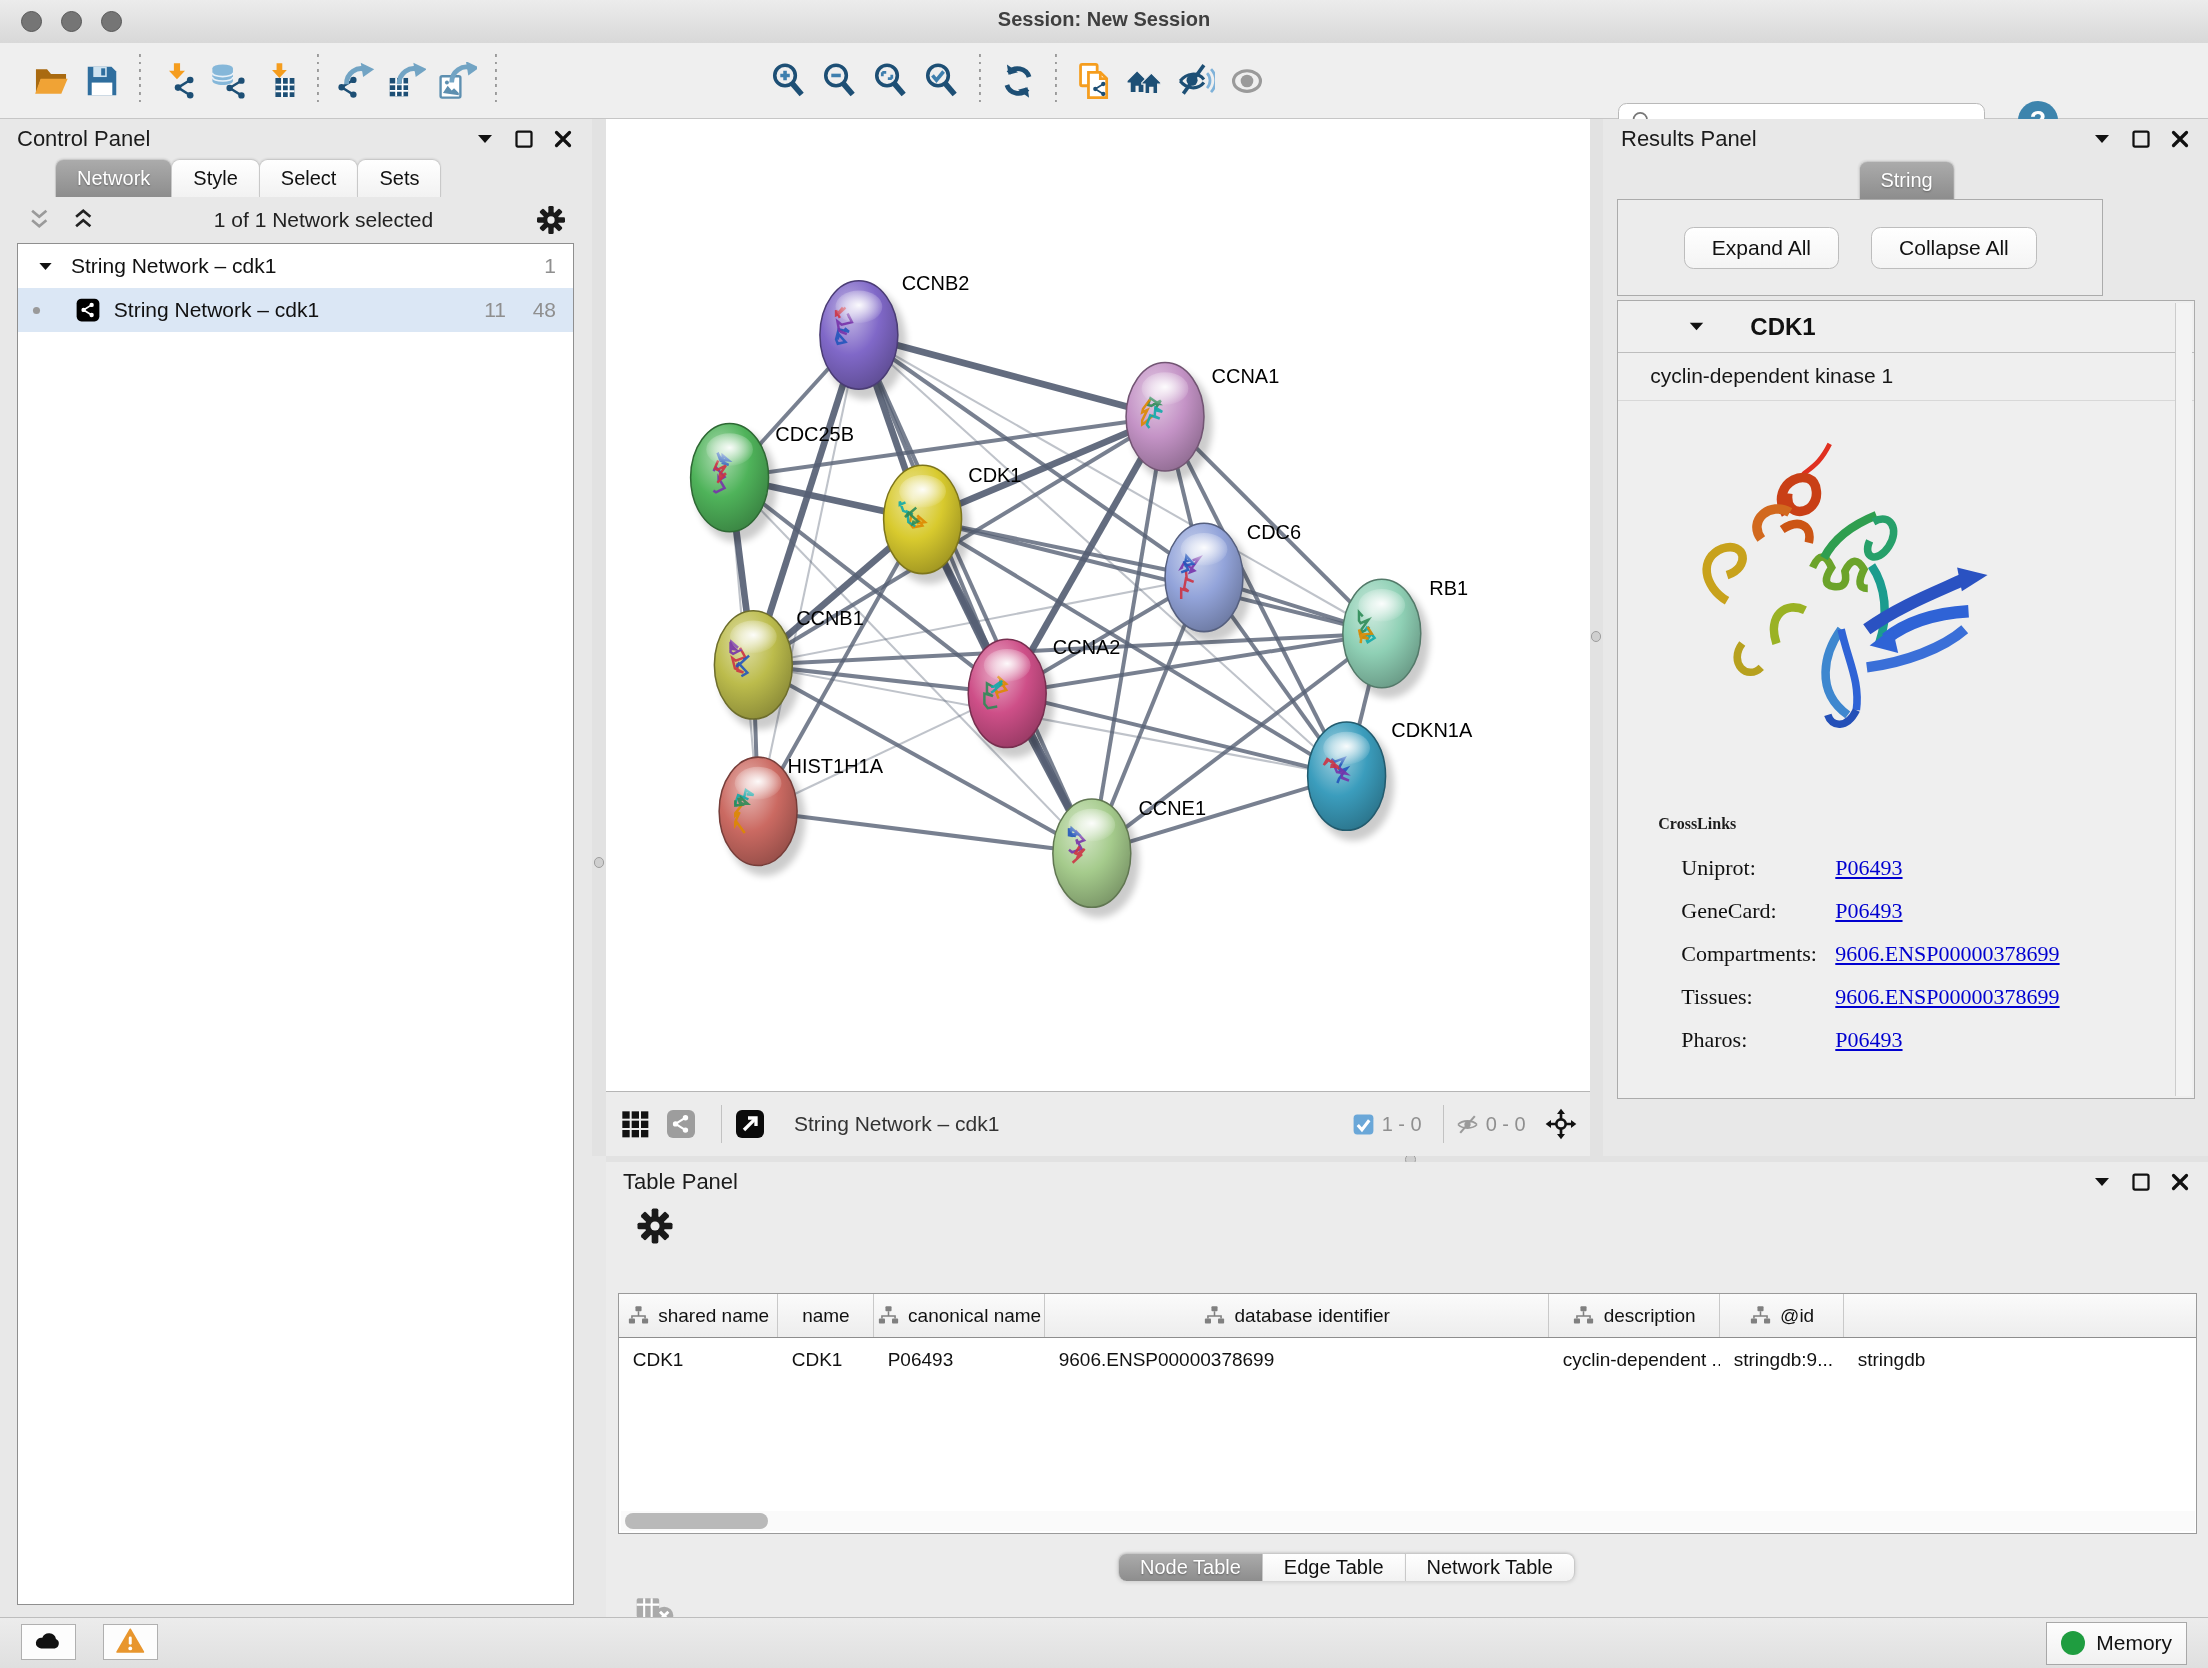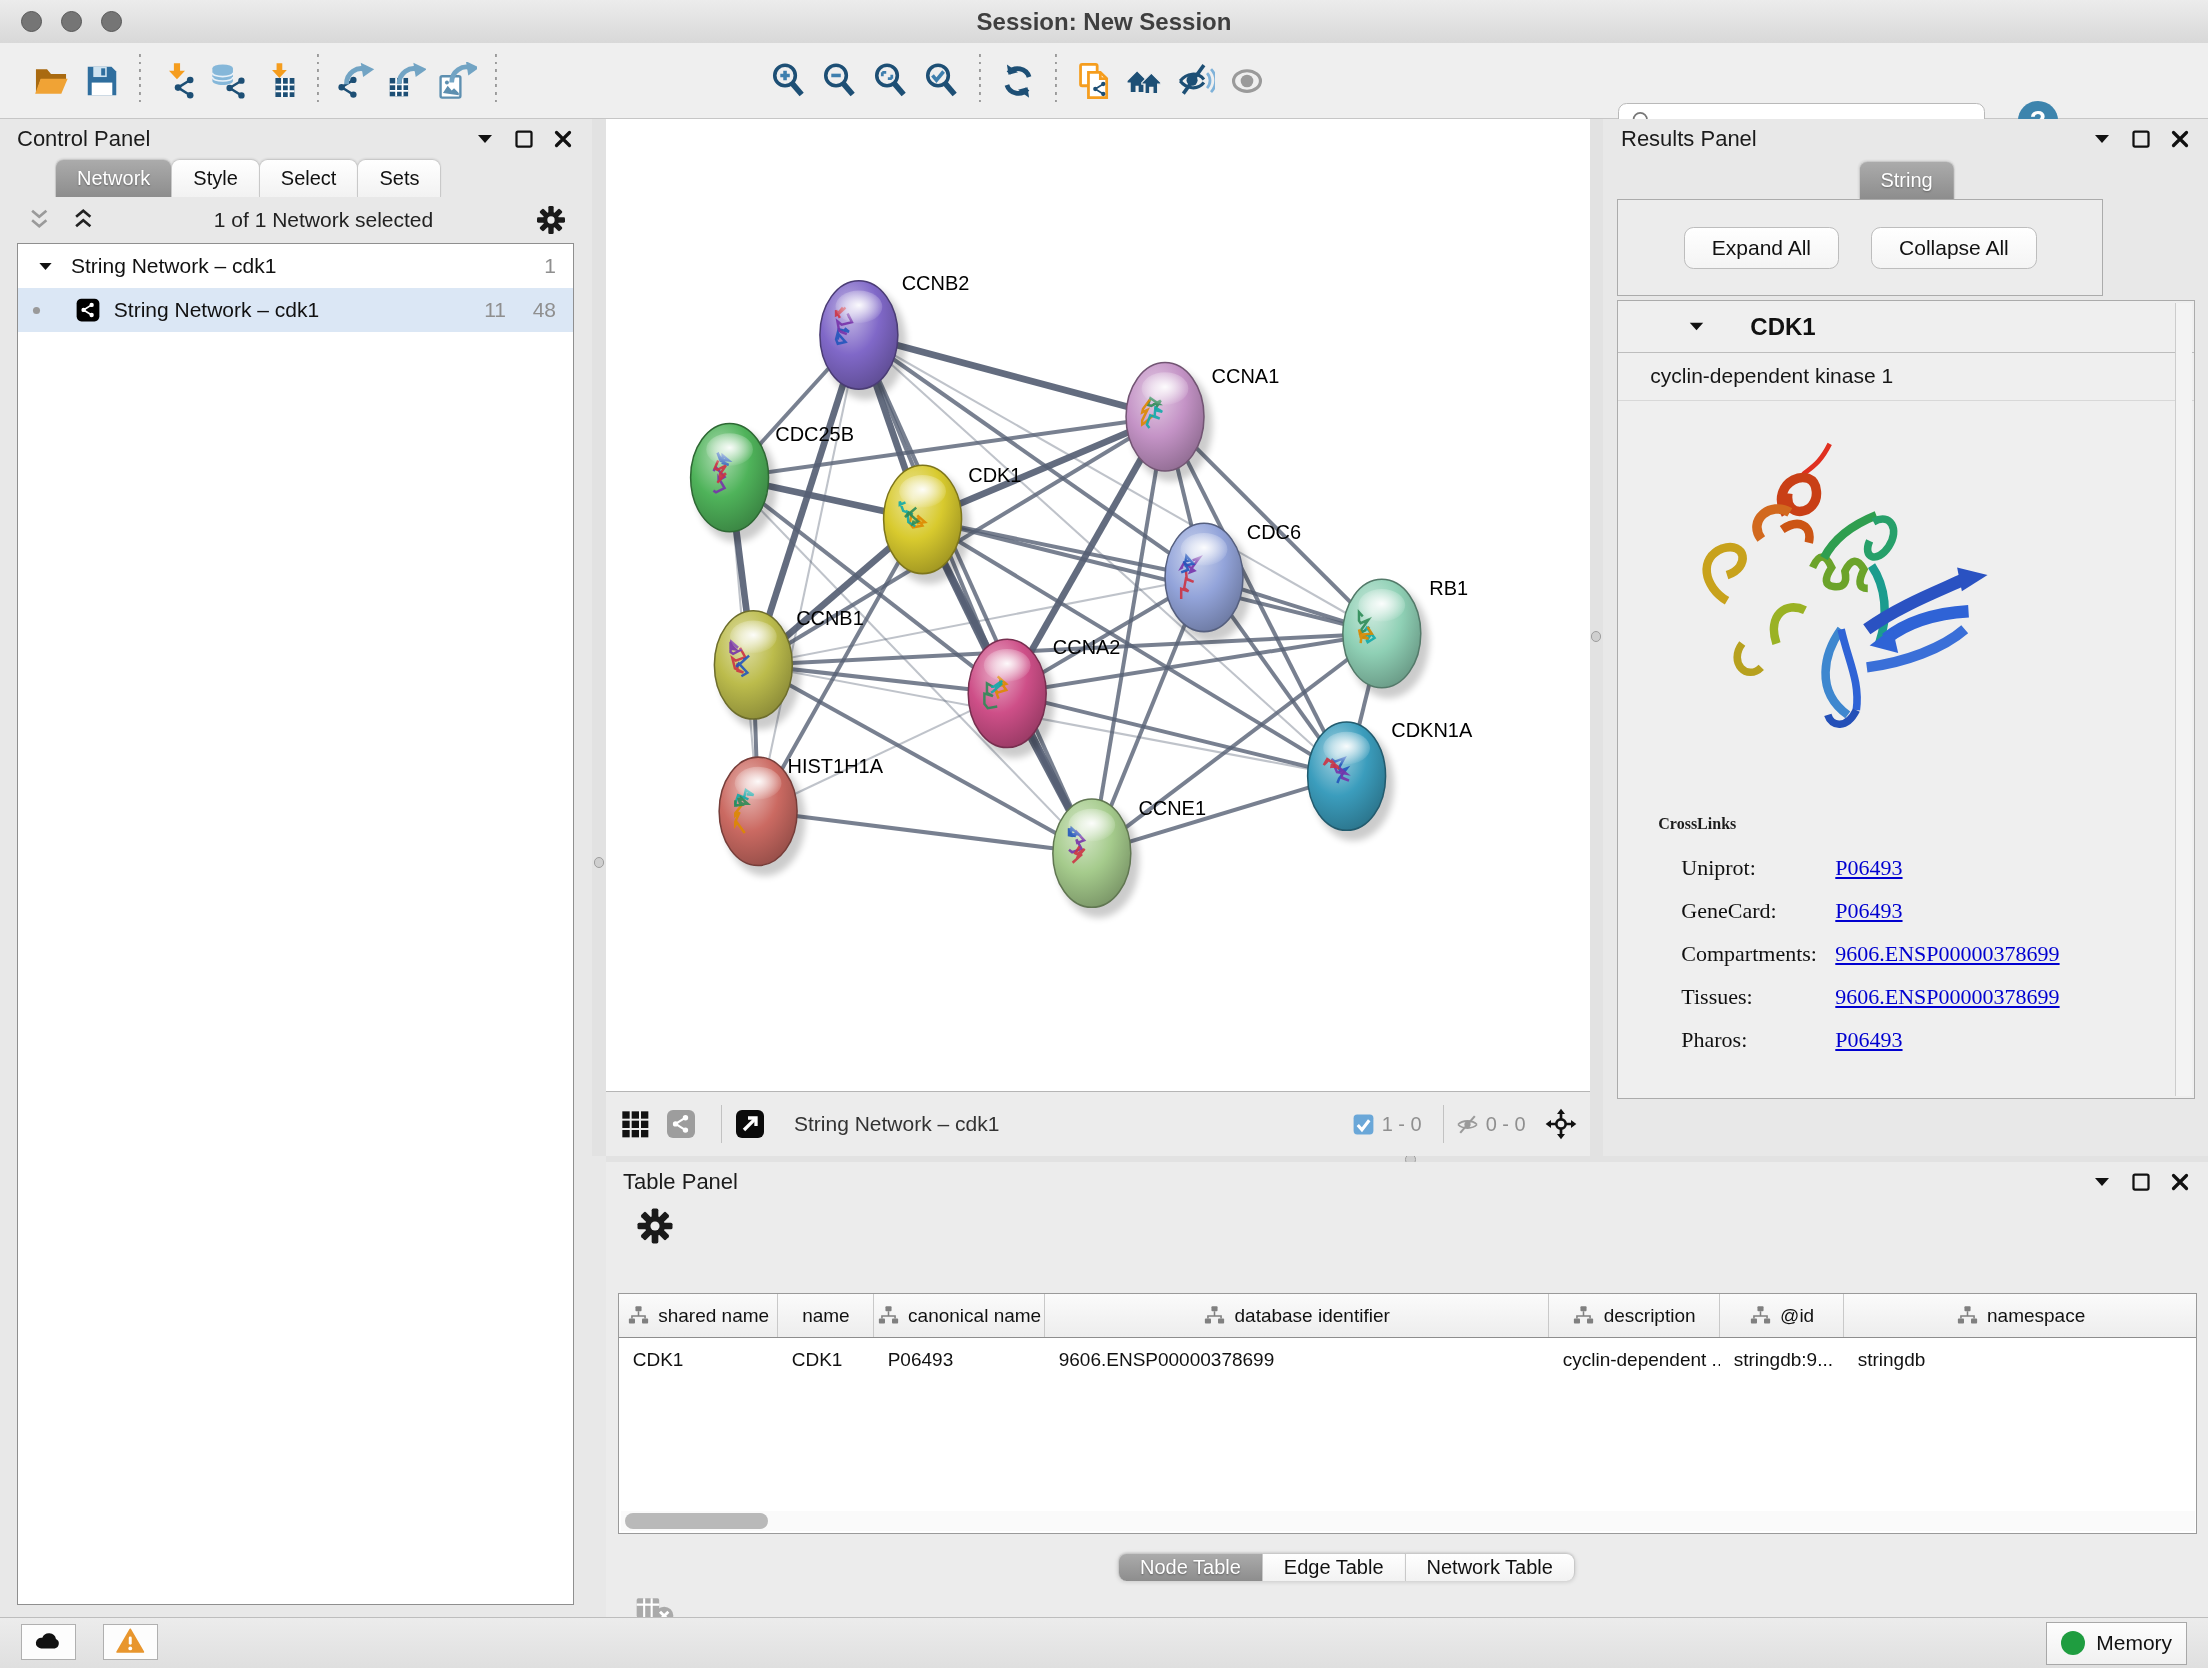--- a/index.html
+++ b/index.html
@@ -4,21 +4,21 @@
 <style>
   html,body{margin:0;padding:0;background:#d0d0d0;}
   #app{position:relative;width:2208px;height:1668px;background:#e8e8e8;overflow:hidden;
        font-family:"Liberation Sans",sans-serif;color:#1c1c1c;}
   
   #titlebar{position:absolute;left:0;top:0;width:100%;height:43px;
     background:linear-gradient(#ececec,#d8d8d8);border-bottom:1px solid #b2b2b2;}
   .tl-dot{position:absolute;top:10.5px;width:21px;height:21px;border-radius:50%;
     background:#757575;border:1px solid #575757;box-sizing:border-box;}
   #win-title{position:absolute;left:0;right:0;top:7.6px;text-align:center;
-    font-size:24px;font-weight:600;color:#3f3f3f;}
+    font-size:20px;font-weight:600;color:#3f3f3f;}
   
   #toolbar{position:absolute;left:0;top:43px;width:100%;height:76px;background:#efefef;
     border-bottom:1px solid #c6c6c6;display:flex;align-items:center;padding-left:25px;box-sizing:border-box;}
   .tb-btn{width:51px;height:53px;display:flex;align-items:center;justify-content:center;flex:0 0 auto;}
   .tb-btn svg{width:38px;height:38px;}
   .tb-sep{width:25px;height:53px;flex:0 0 auto;background:
     repeating-linear-gradient(#9a9a9a 0 2.9px, transparent 2.9px 7.6px);background-size:1.9px 100%;
     background-position:center;background-repeat:no-repeat;}
   .tb-gap{flex:0 0 auto;height:9.5px;}
   #search-box{position:absolute;right:223px;top:60px;width:367px;height:38px;background:#fff;
@@ -919,33 +919,20 @@
                 <g fill="#808080">
                   <rect x="17" y="3" width="14" height="11" rx="2"></rect>
                   <rect x="2" y="31" width="14" height="11" rx="2"></rect>
                   <rect x="32" y="31" width="14" height="11" rx="2"></rect>
                 </g>
                 <path d="M24 14v8M9 31v-6h30v6M24 22v3" stroke="#808080" stroke-width="3.5" fill="none"></path>
               </svg>
             </span>
             <span>@id</span>
           </div>
-          <div class="th" style="width: 354px;">
-            <span style="width: 21px; height: 21px;">
-              <svg viewBox="0 0 48 48">
-                <g fill="#808080">
-                  <rect x="17" y="3" width="14" height="11" rx="2"></rect>
-                  <rect x="2" y="31" width="14" height="11" rx="2"></rect>
-                  <rect x="32" y="31" width="14" height="11" rx="2"></rect>
-                </g>
-                <path d="M24 14v8M9 31v-6h30v6M24 22v3" stroke="#808080" stroke-width="3.5" fill="none"></path>
-              </svg>
-            </span>
-            <span>namespace</span>
-          </div>
         </div>
       <div id="tbl-body">
           <div class="tr">
             <div class="td" style="width: 159px;">CDK1</div>
             <div class="td" style="width: 96px;">CDK1</div>
             <div class="td" style="width: 171px;">P06493</div>
             <div class="td" style="width: 504px;">9606.ENSP00000378699</div>
             <div class="td" style="width: 171px;">cyclin-dependent ...</div>
             <div class="td" style="width: 124px;">stringdb:9...</div>
             <div class="td" style="width: 354px;">stringdb</div>

